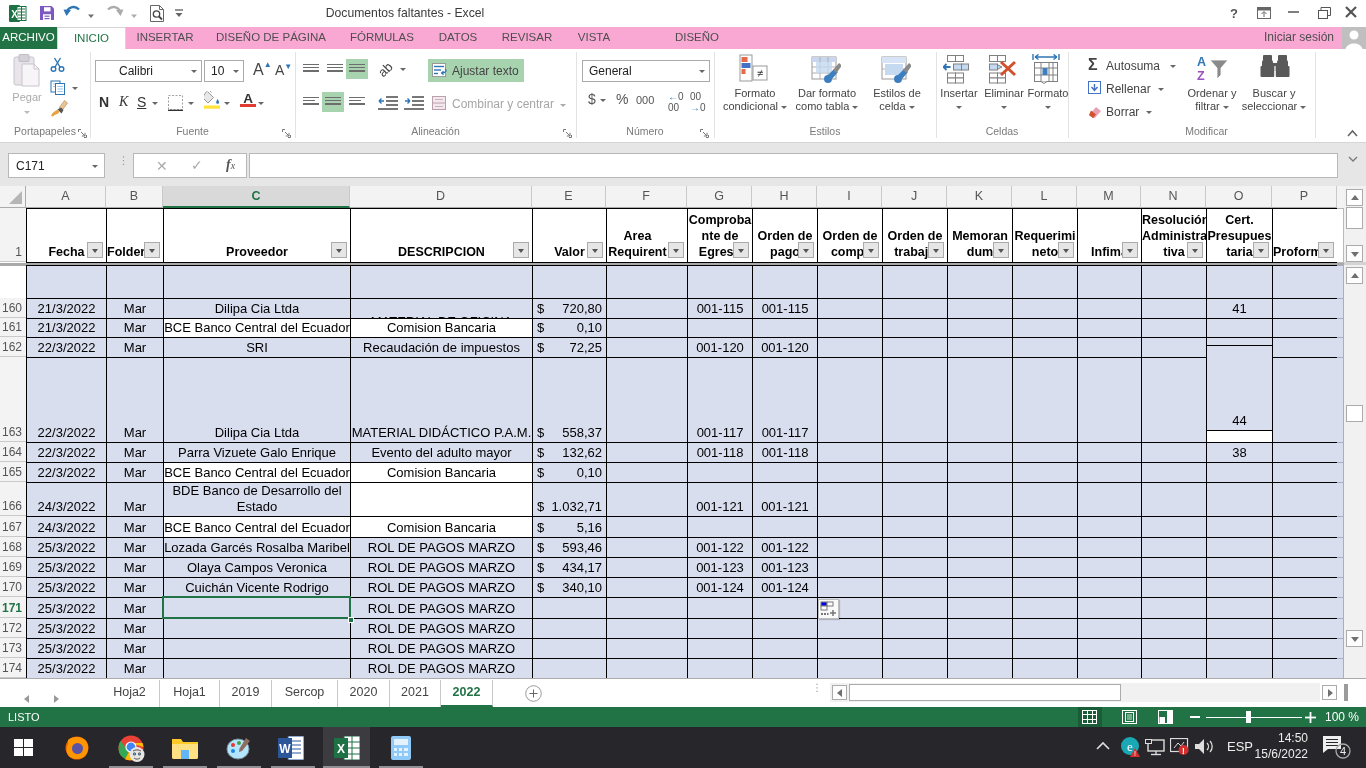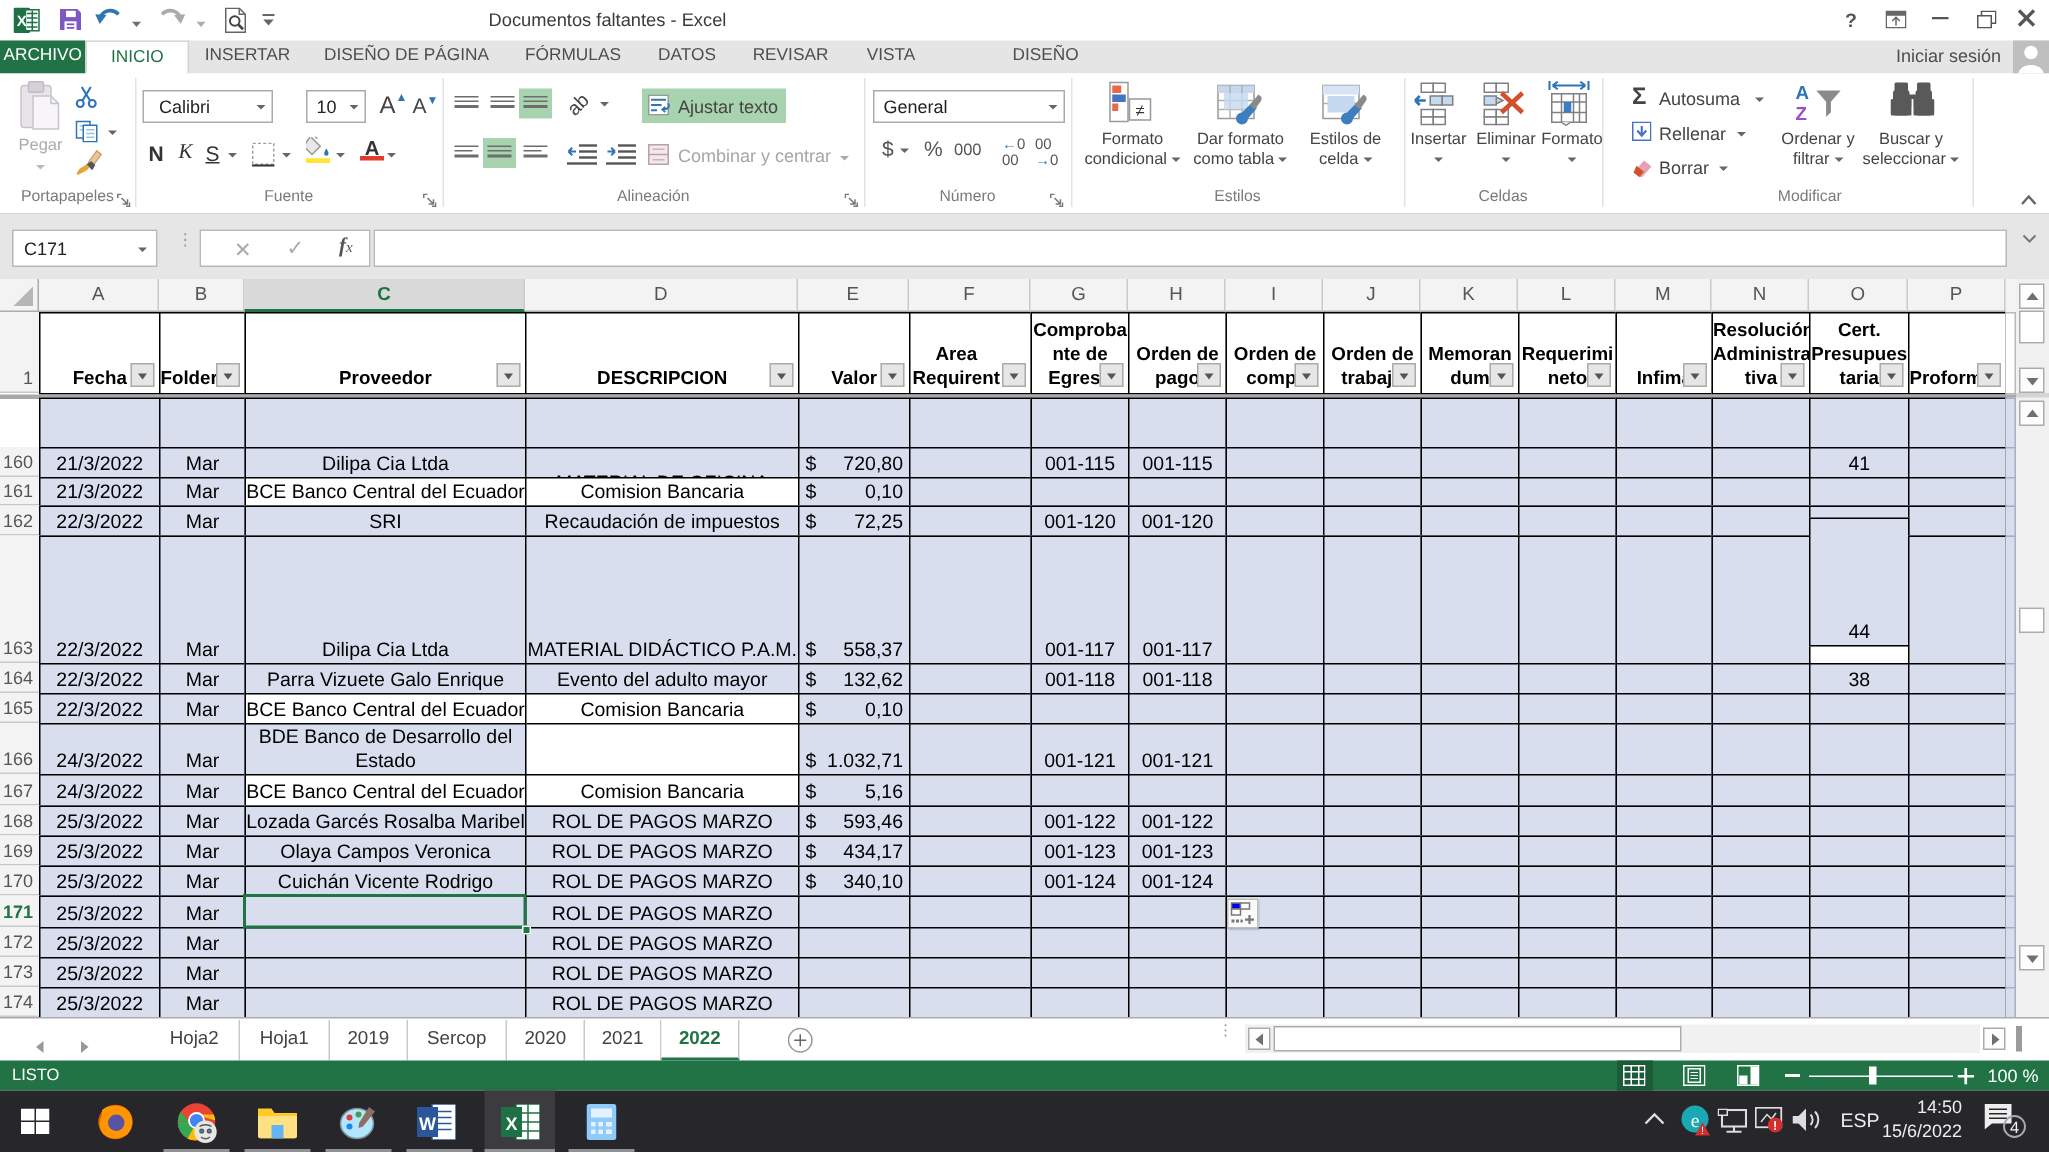--- a/index.html
+++ b/index.html
@@ -9,21 +9,21 @@
 .abs { position:absolute; }
 svg { display:block; }
 
 
 #titlebar { position:absolute; top:0; left:0; width:1366px; height:27px; background:#fff; }
 #ctxstrip { position:absolute; left:628px; top:0; width:141px; height:48px; background:#FBF3DC; border-top:3px solid #E0B530; text-align:center; z-index:5; }
 #ctxstrip span { font-size:10.5px; color:#9C7B16; line-height:22px; }
 #title { position:absolute; left:180px; top:0; width:450px; text-align:center; font-size:12.5px; color:#3b3b3b; line-height:26px; }
 
 
-#tabrow { position:absolute; top:27px; left:0; width:1366px; height:22px; background:#e5e5e5; }
+#tabrow { position:absolute; top:27px; left:0; width:1366px; height:22px; background:#f9a8d4; }
 .rtab { position:absolute; top:0; height:22px; font-size:11.5px; color:#4e4e4e; text-align:center; line-height:21px; }
 #tab-archivo { left:0; width:57px; background:#217346; color:#fff; }
 #tab-inicio { left:57px; width:69px; background:#fff; border:1px solid #d5d5d5; border-bottom:none; color:#217346; }
 
 
 #ribbon { position:absolute; top:49px; left:0; width:1366px; height:94px; background:#fff; border-bottom:1px solid #d5d5d5; }
 .gsep { position:absolute; top:3px; width:1px; height:86px; background:#E3E3E3; }
 .glabel { position:absolute; top:76px; height:14px; font-size:10.5px; color:#7A7A7A; text-align:center; }
 .rtext { font-size:11px; color:#444; }
 .grn { background:#A8D3AF; }
@@ -246,21 +246,21 @@
       </svg>
       <span class="darr" style="position:absolute;left:22px;top:7px;"></span>
     </div>
 <div class="abs" style="left:50px;top:51px;">
       <svg width="18" height="17" viewBox="0 0 18 17" style="">
         <path d="M9 8 L14.5 0.5 l3 2.5 -5.5 7.5 z" fill="#E8C49A" stroke="#C89A5E" stroke-width="0.8"></path>
         <path d="M7.5 9.5 l3.5 -2 2.5 2.5 -2 3.5 z" fill="#555"></path>
         <path d="M1 16 C3 11 5 12 7.5 9.5 l2 2 C8 14.5 6 14 2.5 16.5 z" fill="#E8A33E"></path>
       </svg>
     </div>
-<div class="combo" style="left:95px;top:11px;width:87px;height:22px;line-height:20px;padding-left:10px;">Calibri<span style="position:absolute;right:4px;top:9px;" class="darr"></span></div>
+<div class="combo" style="left:95px;top:11px;width:107px;height:22px;line-height:20px;padding-left:23px;">Calibri<span style="position:absolute;right:4px;top:9px;" class="darr"></span></div>
 <div class="combo" style="left:204px;top:11px;width:40px;height:22px;line-height:20px;padding-left:6px;">10<span style="position:absolute;right:4px;top:9px;" class="darr"></span></div>
 <div class="abs rtext" style="left:253px;top:11px;font-size:16px;color:#444;">A<span style="font-size:8px;vertical-align:8px;color:#2E75B5;">▲</span></div>
 <div class="abs rtext" style="left:275px;top:13px;font-size:14px;color:#444;">A<span style="font-size:8px;vertical-align:6px;color:#2E75B5;">▼</span></div>
 <div class="abs" style="left:99px;top:45px;font-size:14px;font-weight:bold;color:#333;">N</div>
 <div class="abs" style="left:119px;top:45px;font-size:14px;font-style:italic;font-family:'Liberation Serif',serif;color:#333;">K</div>
 <div class="abs" style="left:137px;top:45px;font-size:14px;text-decoration:underline;color:#333;">S</div>
 <span class="darr abs" style="left:152px;top:53px;"></span>
 <div class="abs" style="left:168px;top:46px;">
       <svg width="16" height="16" viewBox="0 0 16 16" style="">
         <rect x="0.5" y="0.5" width="14" height="14" fill="none" stroke="#A0A0A0" stroke-dasharray="2 1.5"></rect>

